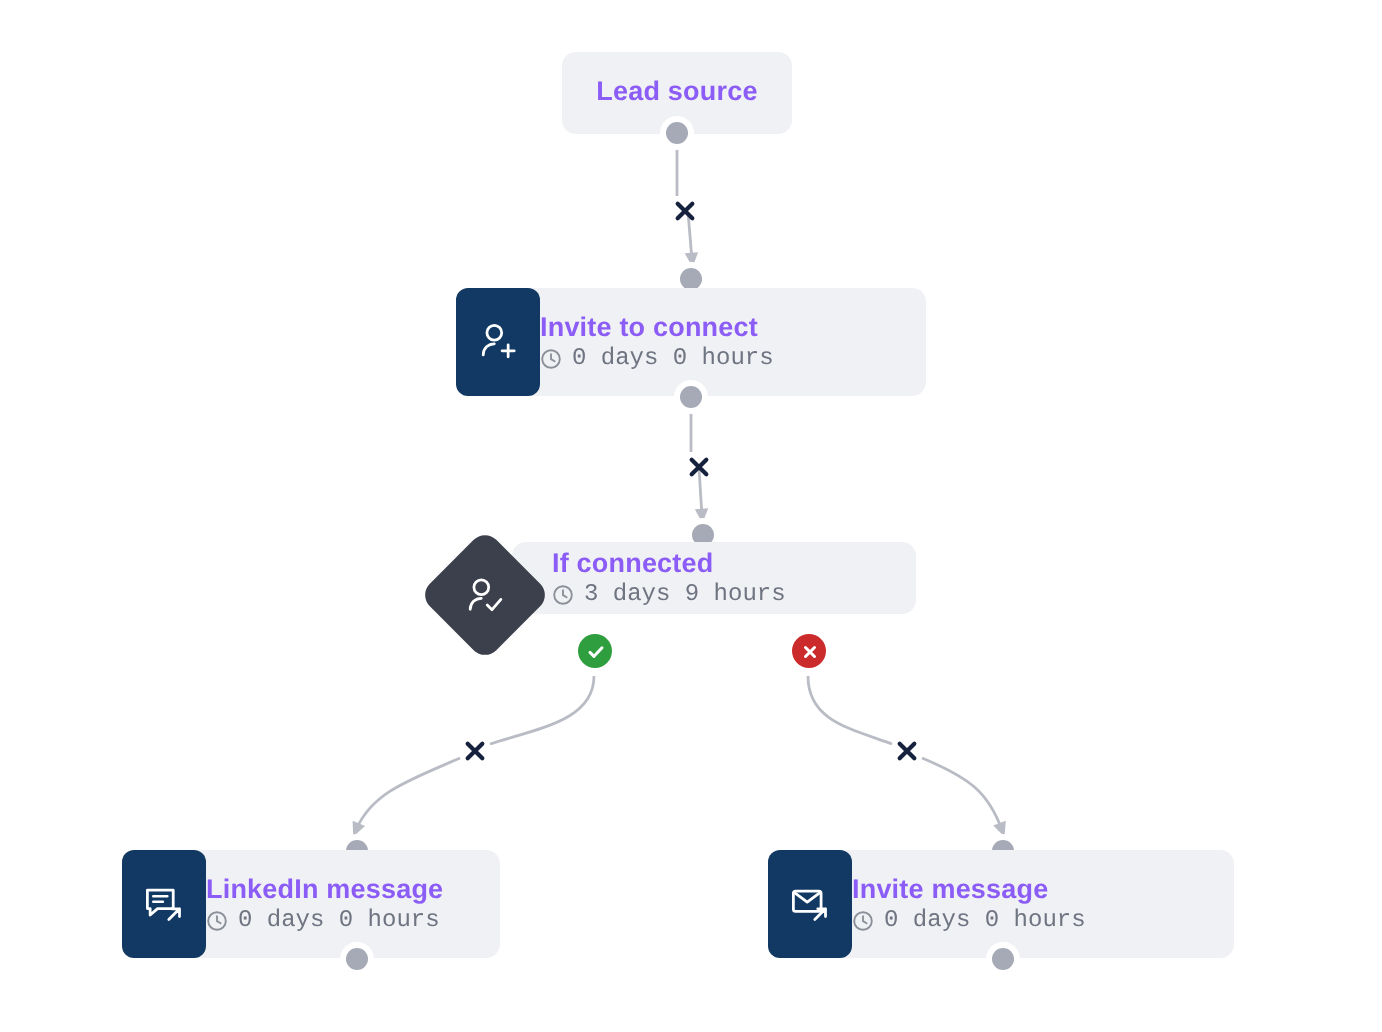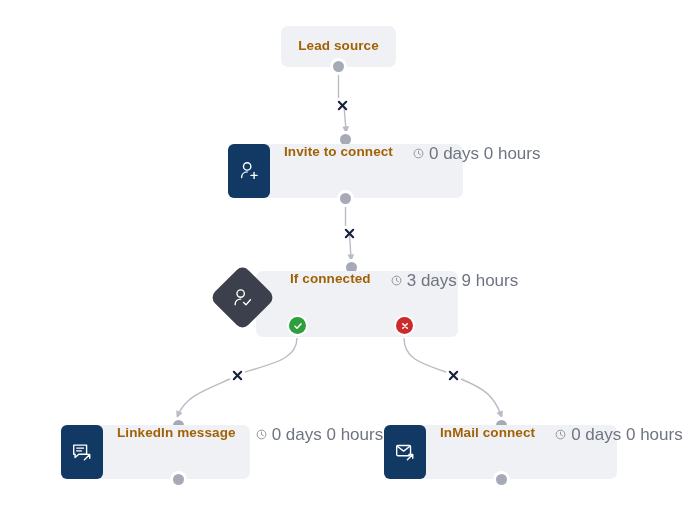--- a/index.html
+++ b/index.html
@@ -37,38 +37,39 @@
     align-items: stretch;
     overflow: visible;
   }
   .node-plain {
     justify-content: center;
     align-items: center;
   }
   .node-title {
     font-size: 13.5px;
     font-weight: bold;
-    color: #a16207;
+    color: #8b5cf6;
     line-height: 1.2;
     letter-spacing: 0.1px;
     white-space: nowrap;
   }
   .node-body {
     display: flex;
-    flex-direction: row;
-    justify-content: center;
-    padding-left: 14px;
-    gap: 20px;
+    flex-direction: column;
+    justify-content: center;
+    gap: 0;
   }
   .node-delay {
     display: flex;
+    align-items: center;
     gap: 5px;
-    font-size: 17px;
+    font-size: 12px;
     color: #6e7481;
     white-space: nowrap;
+    font-family: Liberation Mono, monospace;
   }
   .clock-ico {
     width: 11px;
     height: 11px;
     display: inline-block;
     flex: 0 0 auto;
   }
 
   
   .icon-tile {
@@ -193,21 +194,21 @@
   </div>
   <div class="dot" style="left:340px; top:193px;"></div>
 
   <div class="edge-x" style="left:343px; top:227px;">
     <svg width="11" height="11" viewBox="0 0 12 12">
       <path d="M2,2 L10,10 M10,2 L2,10" stroke="#16213e" stroke-width="2.3" stroke-linecap="round" fill="none"></path>
     </svg>
   </div>
 
   <div class="dot" style="left:346px; top:262px;"></div>
-  <div class="node" style="left:256px; top:271px; width:202px; height:66px;">
+  <div class="node" style="left:256px; top:271px; width:202px; height:36px;">
     <div class="node-body" style="margin-left:20px;">
       <div class="node-title">If connected</div>
       <div class="node-delay">
         <span class="clock-ico">
           <svg width="11" height="11" viewBox="0 0 14 14">
             <circle cx="7" cy="7" r="5.6" fill="none" stroke="#8b9099" stroke-width="1.2"></circle>
             <path d="M7,3.9 L7,7.1 L9.3,8.4" fill="none" stroke="#8b9099" stroke-width="1.2" stroke-linecap="round"></path>
           </svg>
         </span>
         <span>3 days 9 hours</span>
@@ -265,21 +266,21 @@
       <path d="M4,5.5 L18,5.5 L18,15.5 L9.5,15.5 L5.5,19 L5.5,15.5 L4,15.5 Z" fill="none" stroke="#ffffff" stroke-width="1.5" stroke-linejoin="round"></path>
       <path d="M7.2,8.8 L14.8,8.8 M7.2,11.8 L12.4,11.8" stroke="#ffffff" stroke-width="1.4" stroke-linecap="round"></path>
       <path d="M15.6,21.4 L21.4,15.6 M21.4,15.6 L17.2,15.6 M21.4,15.6 L21.4,19.8" fill="none" stroke="#ffffff" stroke-width="1.5" stroke-linecap="round" stroke-linejoin="round"></path>
     </svg>
   </div>
   <div class="dot" style="left:173px; top:474px;"></div>
 
   <div class="dot" style="left:496px; top:420px;"></div>
   <div class="node" style="left:384px; top:425px; width:233px; height:54px;">
     <div class="node-body" style="margin-left:42px;">
-      <div class="node-title">InMail connect</div>
+      <div class="node-title">Invite message</div>
       <div class="node-delay">
         <span class="clock-ico">
           <svg width="11" height="11" viewBox="0 0 14 14">
             <circle cx="7" cy="7" r="5.6" fill="none" stroke="#8b9099" stroke-width="1.2"></circle>
             <path d="M7,3.9 L7,7.1 L9.3,8.4" fill="none" stroke="#8b9099" stroke-width="1.2" stroke-linecap="round"></path>
           </svg>
         </span>
         <span>0 days 0 hours</span>
       </div>
     </div>

